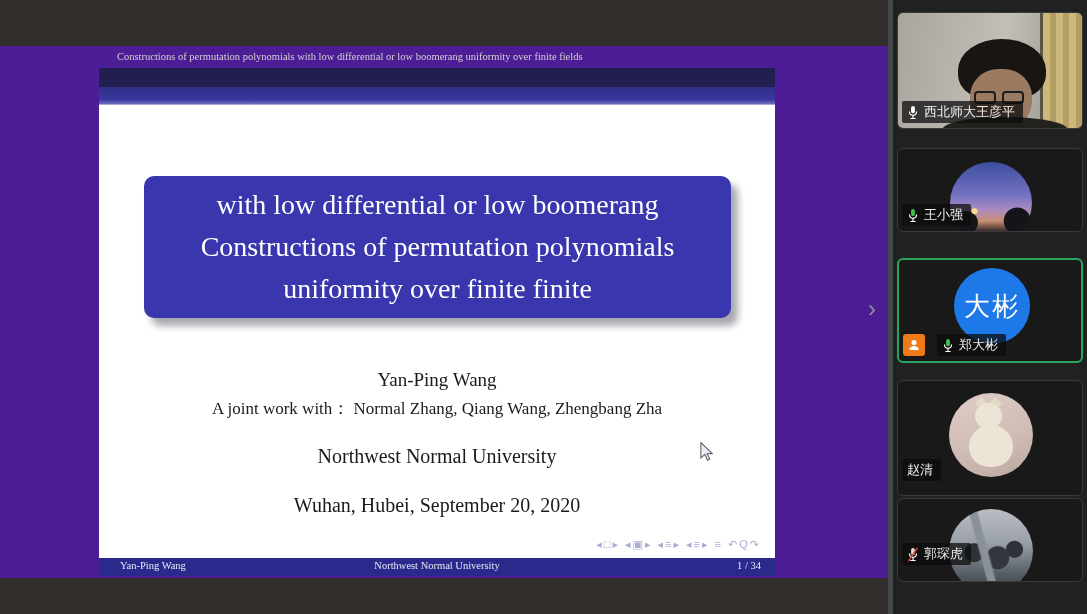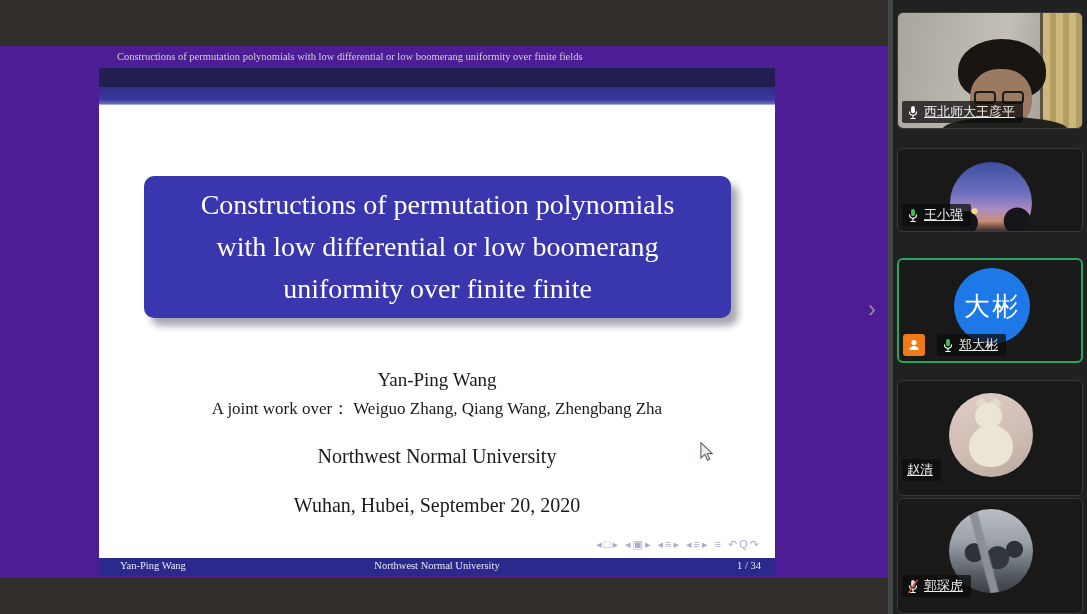--- a/index.html
+++ b/index.html
@@ -48,25 +48,25 @@
 
   
   .sidebar{position:absolute;left:888px;top:0;width:199px;height:614px;background:#212121;}
   .sidebar-edge{position:absolute;left:0;top:0;width:5px;height:614px;background:#434848;}
   .tile{position:absolute;left:9px;width:186px;background:#191919;border:1px solid #3a3a3a;
         border-radius:6px;overflow:hidden;cursor:pointer;}
   .tile.t1{top:12px;height:117px;}
   .tile.t2{top:148px;height:84px;}
   .tile.t3{top:258px;height:105px;border:2px solid #2aa55e;}
   .tile.t4{top:380px;height:116px;text-align:right;}
-  .tile.t5{top:498px;height:116px;}
+  .tile.t5{top:498px;height:84px;}
 
   .name-tag{position:absolute;left:4px;bottom:5px;display:inline-flex;align-items:center;gap:5px;
             background:rgba(12,12,12,.75);border-radius:2px;padding:2px 8px 2px 5px;
-            color:#eee;font-size:13px;white-space:nowrap;text-decoration:underline;}
+            color:#eee;font-size:13px;white-space:nowrap;}
   .mic{width:12px;height:15px;flex:0 0 auto;}
   .mic .cap{fill:#fff;}
   .mic .u{stroke:#fff;stroke-width:1.4;fill:none;stroke-linecap:round;}
   .mic.green .cap{fill:#3ec14f;}
   .mic .slash{stroke:#d94040;stroke-width:1.6;stroke-linecap:round;}
 
   .avatar-circle{position:absolute;border-radius:50%;overflow:hidden;}
 
   
   .scene{position:absolute;left:0;top:0;width:100%;height:100%;
@@ -129,27 +129,27 @@
     <div class="letterbox top"></div>
     <div class="letterbox bottom"></div>
 
     <div class="pdf-header">Constructions of permutation polynomials with low differential or low boomerang uniformity over finite fields</div>
 
     <div class="slide">
       <div class="bar-dark"></div>
       <div class="bar-light"></div>
 
       <div class="title-box">
+        <div>with low differential or low boomerang</div>
         <div>Constructions of permutation polynomials</div>
-        <div>with low differential or low boomerang</div>
         <div>uniformity over finite finite</div>
       </div>
 
       <div class="byline author">Yan-Ping Wang</div>
-      <div class="byline joint">A joint work over： Weiguo Zhang, Qiang Wang, Zhengbang Zha</div>
+      <div class="byline joint">A joint work with： Normal Zhang, Qiang Wang, Zhengbang Zha</div>
       <div class="byline affil">Northwest Normal University</div>
       <div class="byline venue">Wuhan, Hubei, September 20, 2020</div>
 
       <div class="nav-symbols">◂□▸ ◂▣▸ ◂≡▸ ◂≡▸  ≡  ↶Q↷</div>
 
       <div class="slide-footer">
         <span class="fl">Yan-Ping Wang</span>
         <span class="fc">Northwest Normal University</span>
         <span class="fr">1 / 34</span>
       </div>

